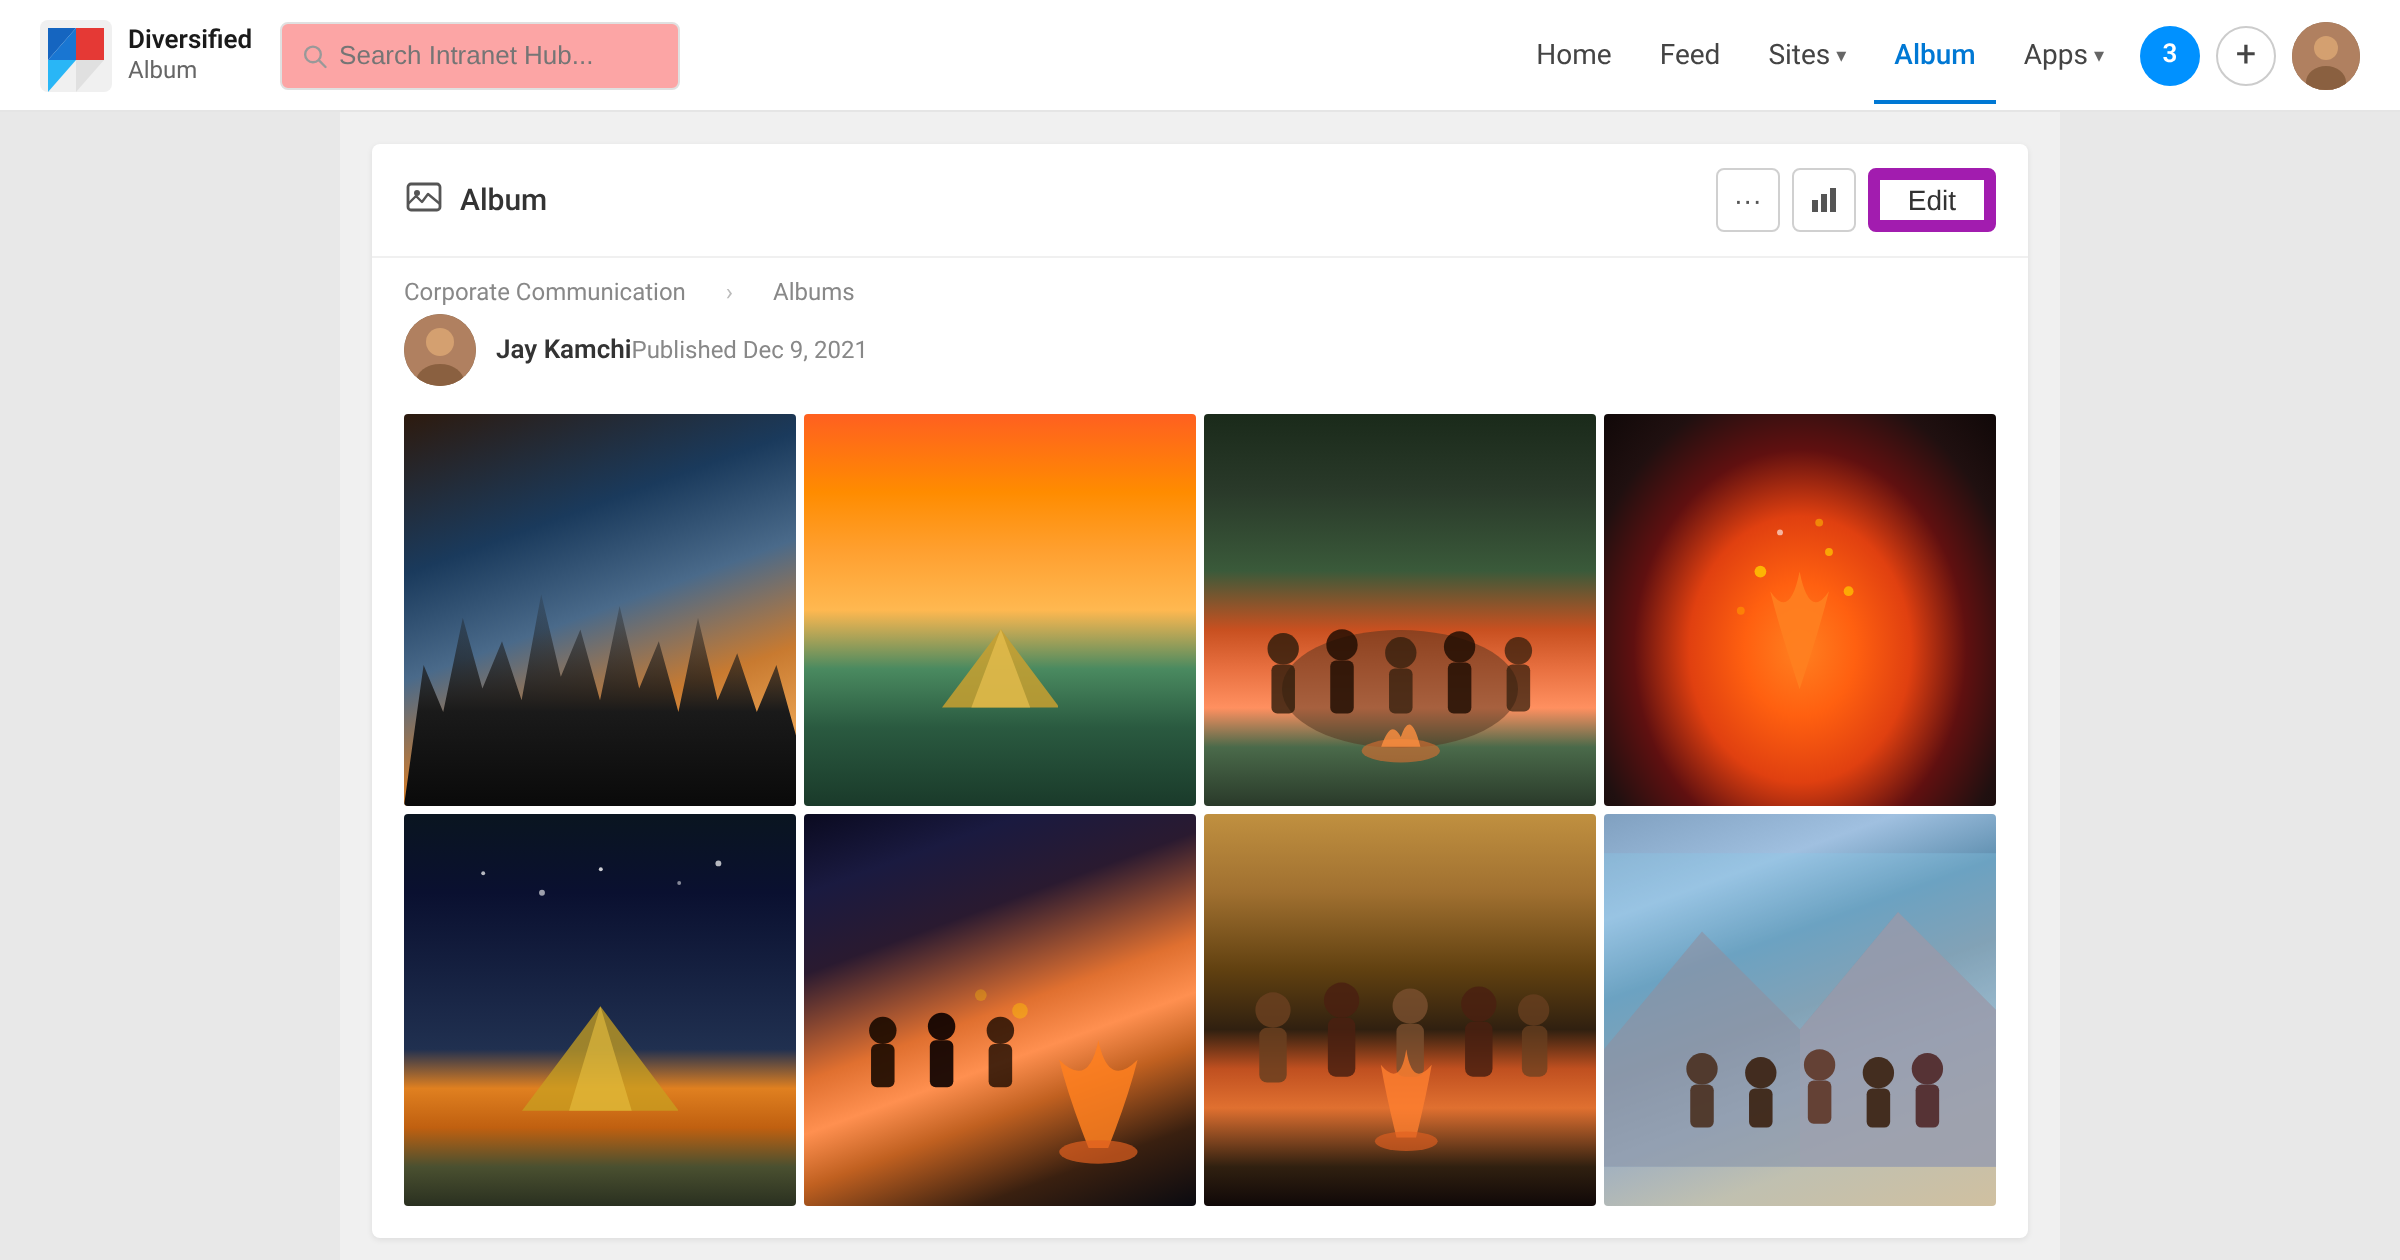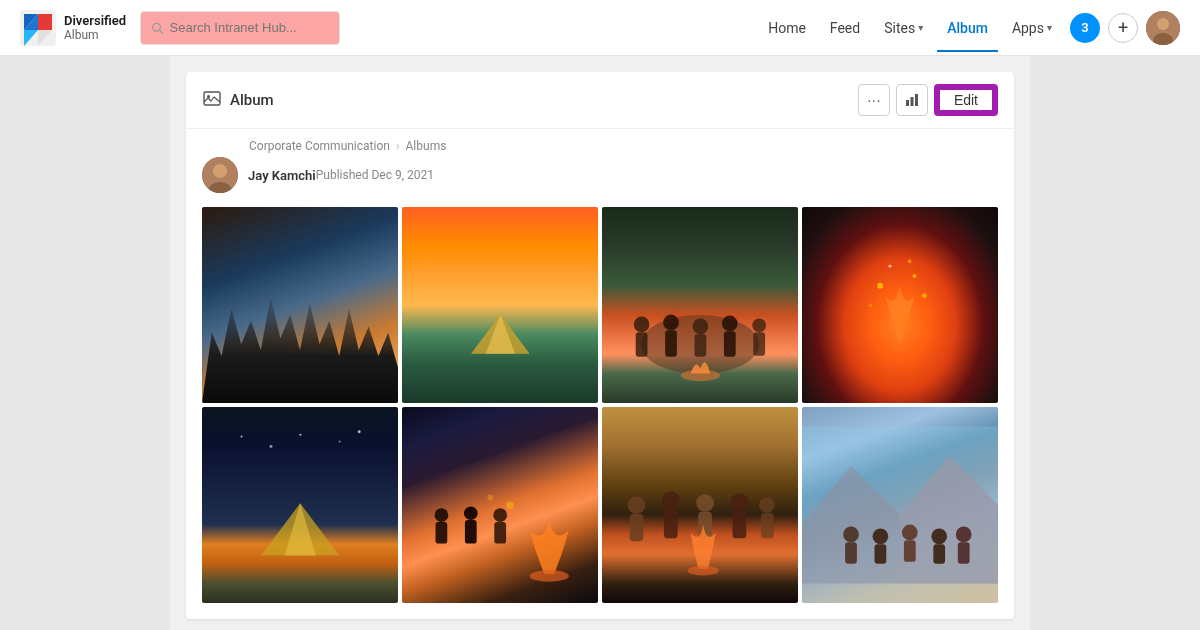--- a/index.html
+++ b/index.html
@@ -212,22 +212,21 @@
       display: flex; align-items: center;
     }
 
     
     .breadcrumb {
       padding: 10px 16px 4px;
       font-size: 12px;
       color: #888;
       display: flex;
       align-items: center;
-      gap: 6px;
-      margin-left: 47px;
+      gap: 20px;
     }
     .breadcrumb-sep { color: #bbb; }
 
     
     .page-title {
       font-size: 28px;
       font-weight: 700;
       color: #1a1a1a;
       padding: 4px 16px 10px;
     }

